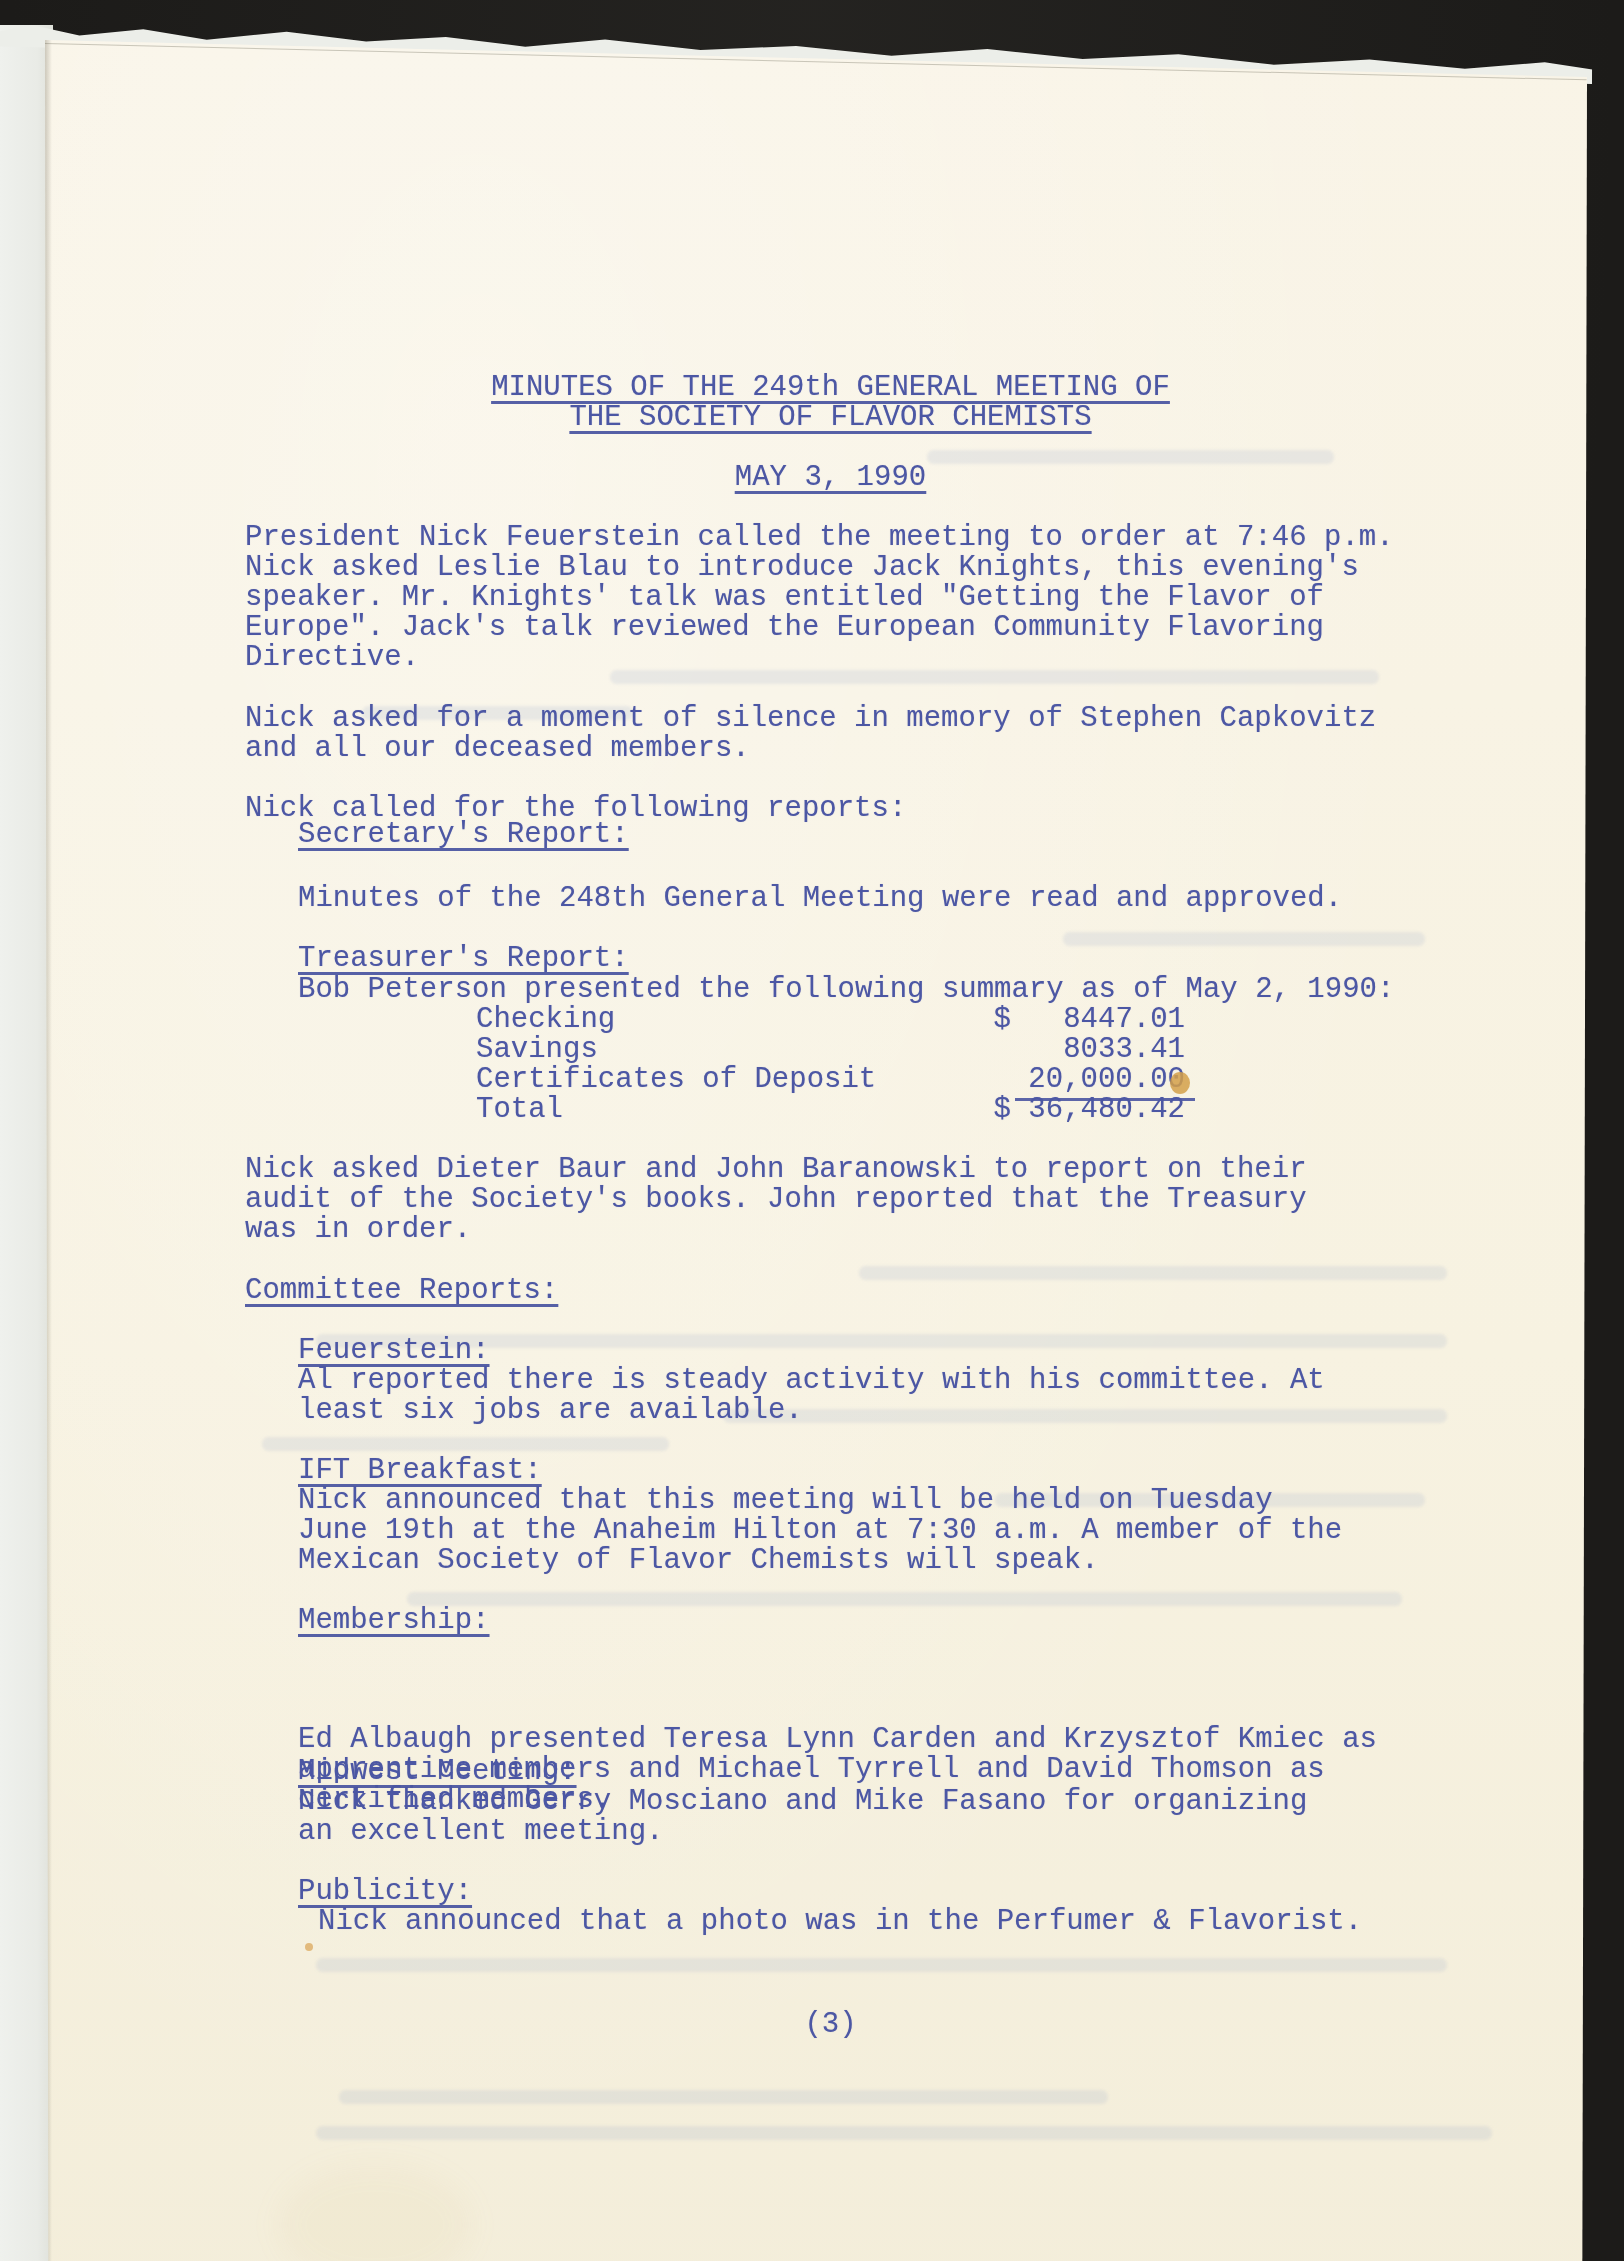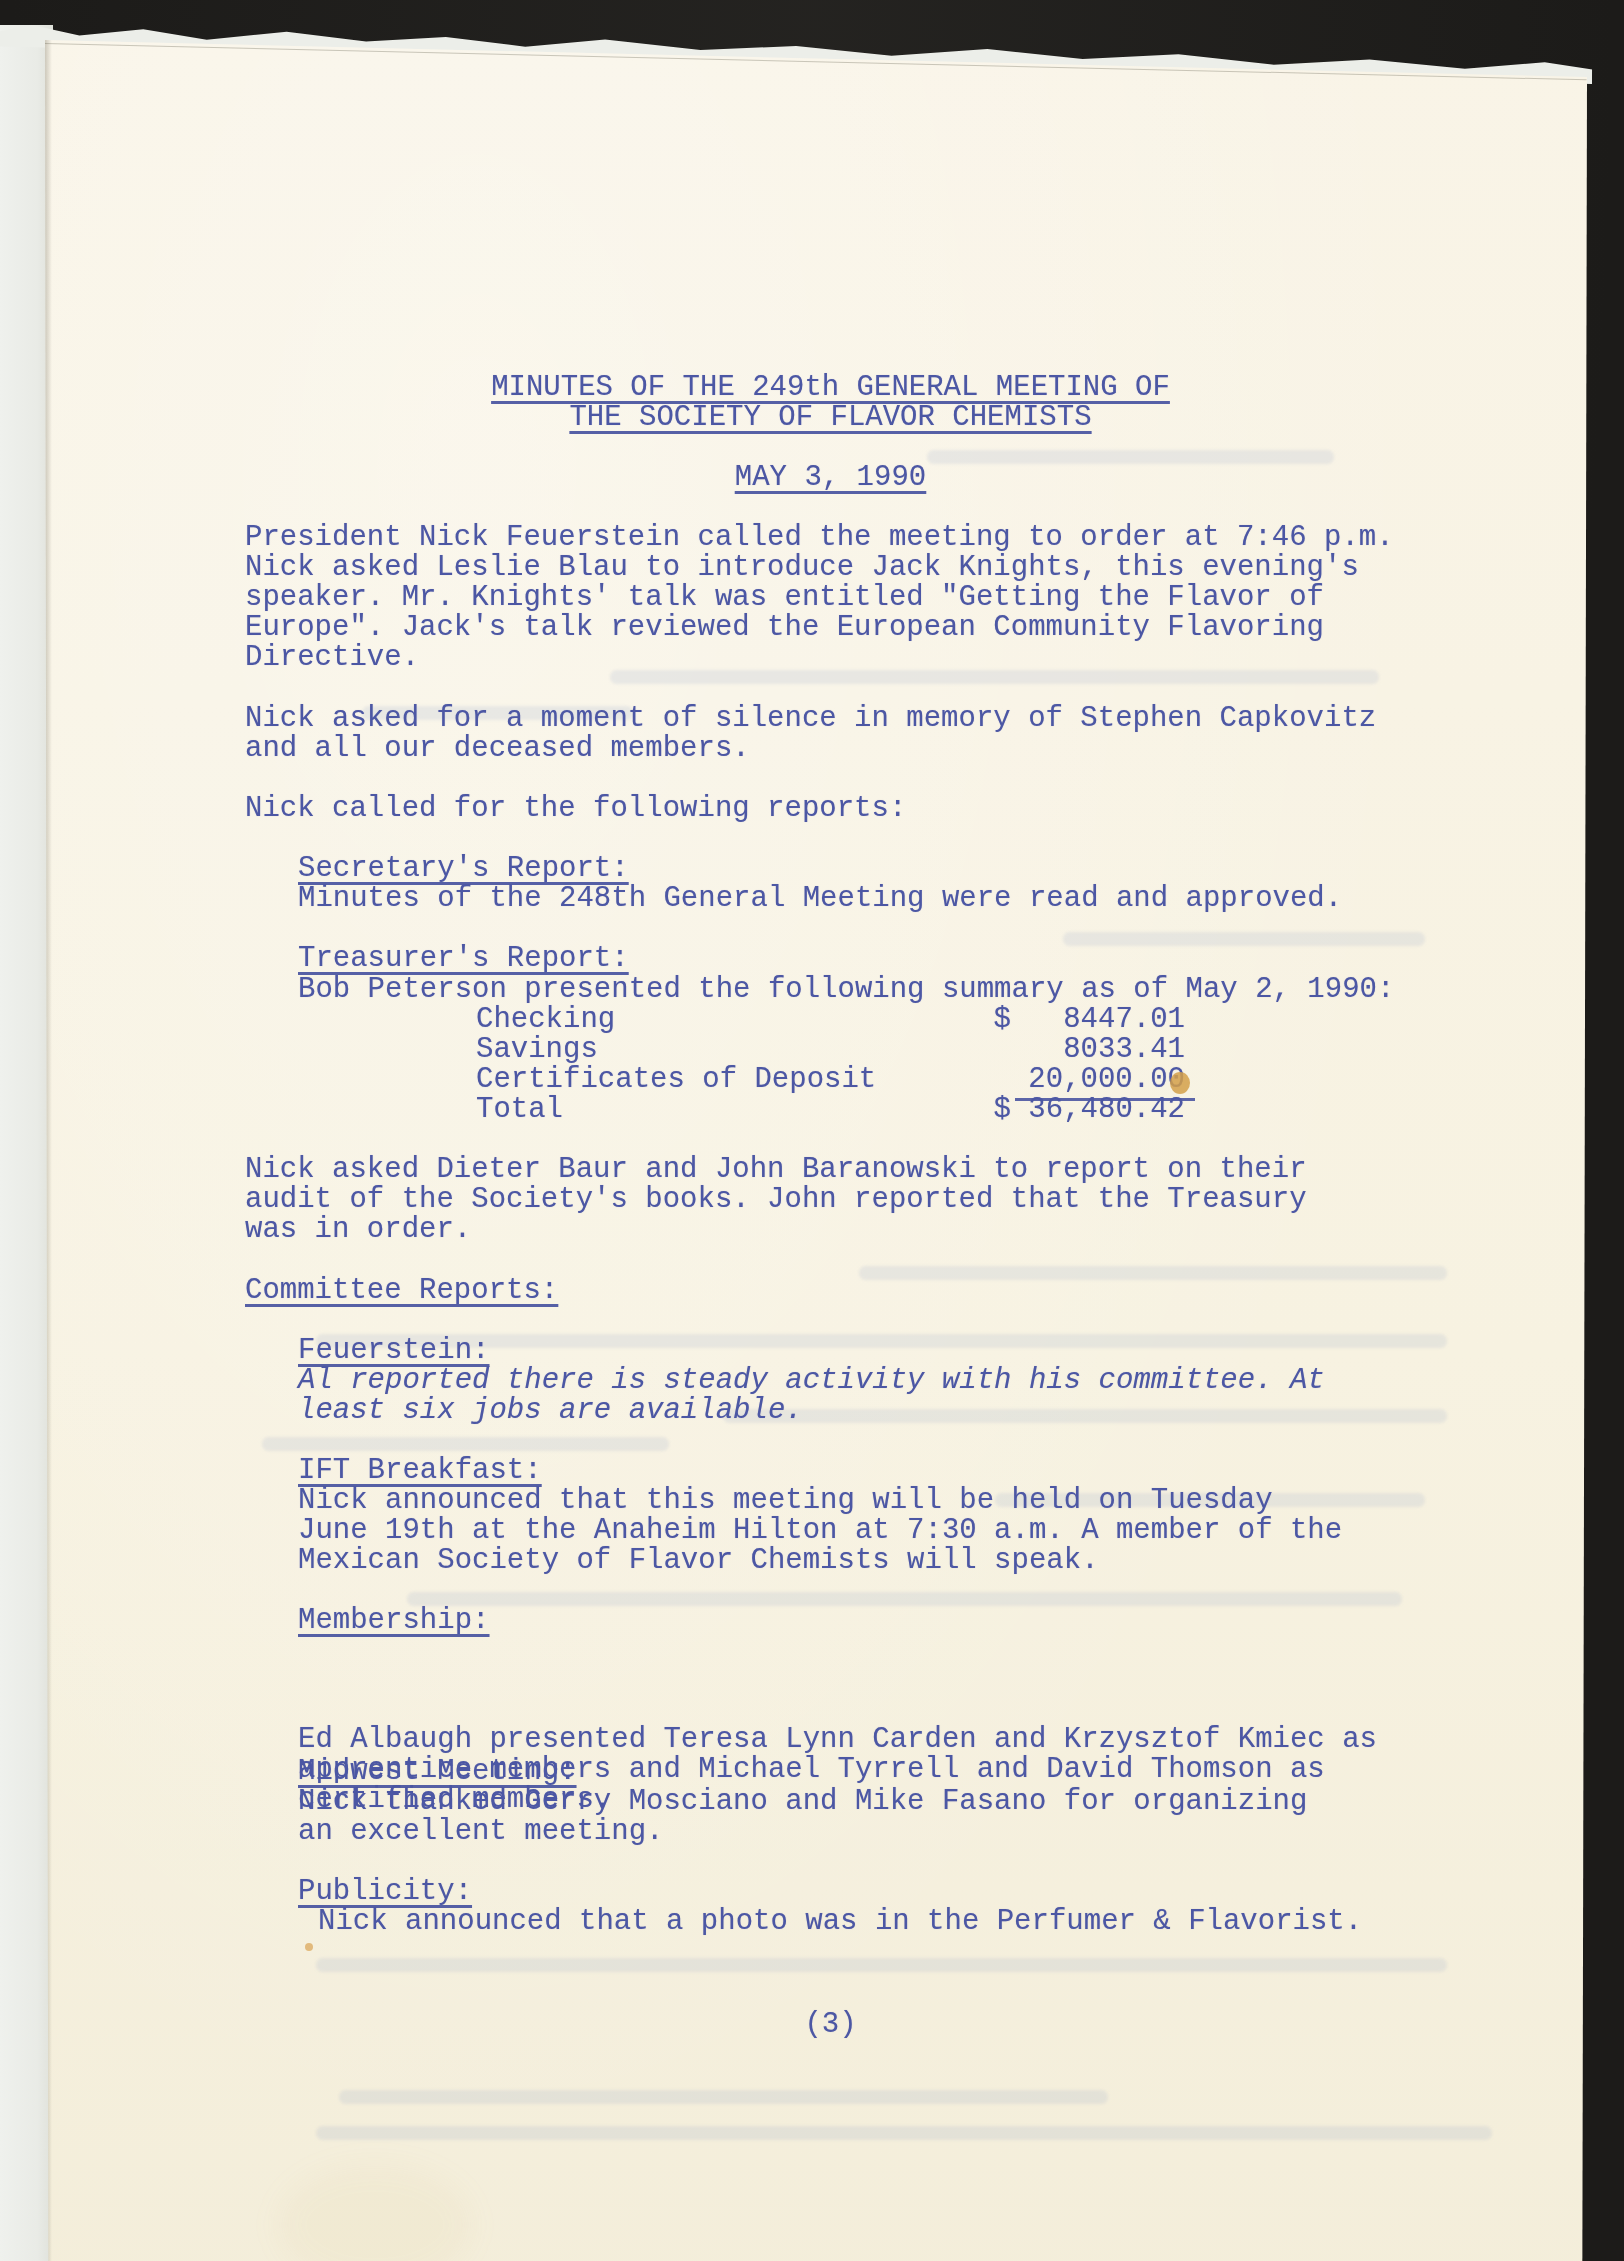--- a/index.html
+++ b/index.html
@@ -113,21 +113,21 @@
 
   <div class="blk" style="left:200px; top:483px;">President Nick Feuerstein called the meeting to order at 7:46 p.m.
 Nick asked Leslie Blau to introduce Jack Knights, this evening's
 speaker. Mr. Knights' talk was entitled "Getting the Flavor of
 Europe". Jack's talk reviewed the European Community Flavoring
 Directive.</div>
   <div class="blk" style="left:200px; top:664px;">Nick asked for a moment of silence in memory of Stephen Capkovitz
 and all our deceased members.</div>
   <div class="blk" style="left:200px; top:754px;">Nick called for the following reports:</div>
 
-  <div class="blk u" style="left:253px; top:814px;font-family:Liberation Mono, monospace;">Secretary's Report:</div>
+  <div class="blk u" style="left:253px; top:780px;font-family:Liberation Mono, monospace;">Secretary's Report:</div>
   <div class="blk" style="left:253px; top:844px;">Minutes of the 248th General Meeting were read and approved.</div>
 
   <div class="blk u" style="left:253px; top:904px;">Treasurer's Report:</div>
   <div class="blk" style="left:253px; top:935px;">Bob Peterson presented the following summary as of May 2, 1990:</div>
 
   <div class="trow" style="top:965px;">
     <span class="tlabel">Checking</span>
     <span class="tvalue">$   8447.01</span>
   </div>
   <div class="trow" style="top:995px;">
@@ -145,21 +145,21 @@
 
   <div class="fleck big" style="left:1125px; top:1032px;"></div>
 
   <div class="blk" style="left:200px; top:1115px;">Nick asked Dieter Baur and John Baranowski to report on their
 audit of the Society's books. John reported that the Treasury
 was in order.</div>
 
   <div class="blk u" style="left:200px; top:1236px;">Committee Reports:</div>
 
   <div class="blk u" style="left:253px; top:1296px;">Feuerstein:</div>
-  <div class="blk" style="left:253px; top:1326px;font-style:italic;">Al reported there is steady activity with his committee. At
+  <div class="blk" style="left:253px; top:1326px;">Al reported there is steady activity with his committee. At
 least six jobs are available.</div>
 
   <div class="blk u" style="left:253px; top:1416px;">IFT Breakfast:</div>
   <div class="blk" style="left:253px; top:1446px;">Nick announced that this meeting will be held on Tuesday
 June 19th at the Anaheim Hilton at 7:30 a.m. A member of the
 Mexican Society of Flavor Chemists will speak.</div>
 
   <div class="blk u" style="left:253px; top:1566px;">Membership:</div>
   <div class="blk" style="left:253px; top:1685px;">Ed Albaugh presented Teresa Lynn Carden and Krzysztof Kmiec as
 apprentice members and Michael Tyrrell and David Thomson as

